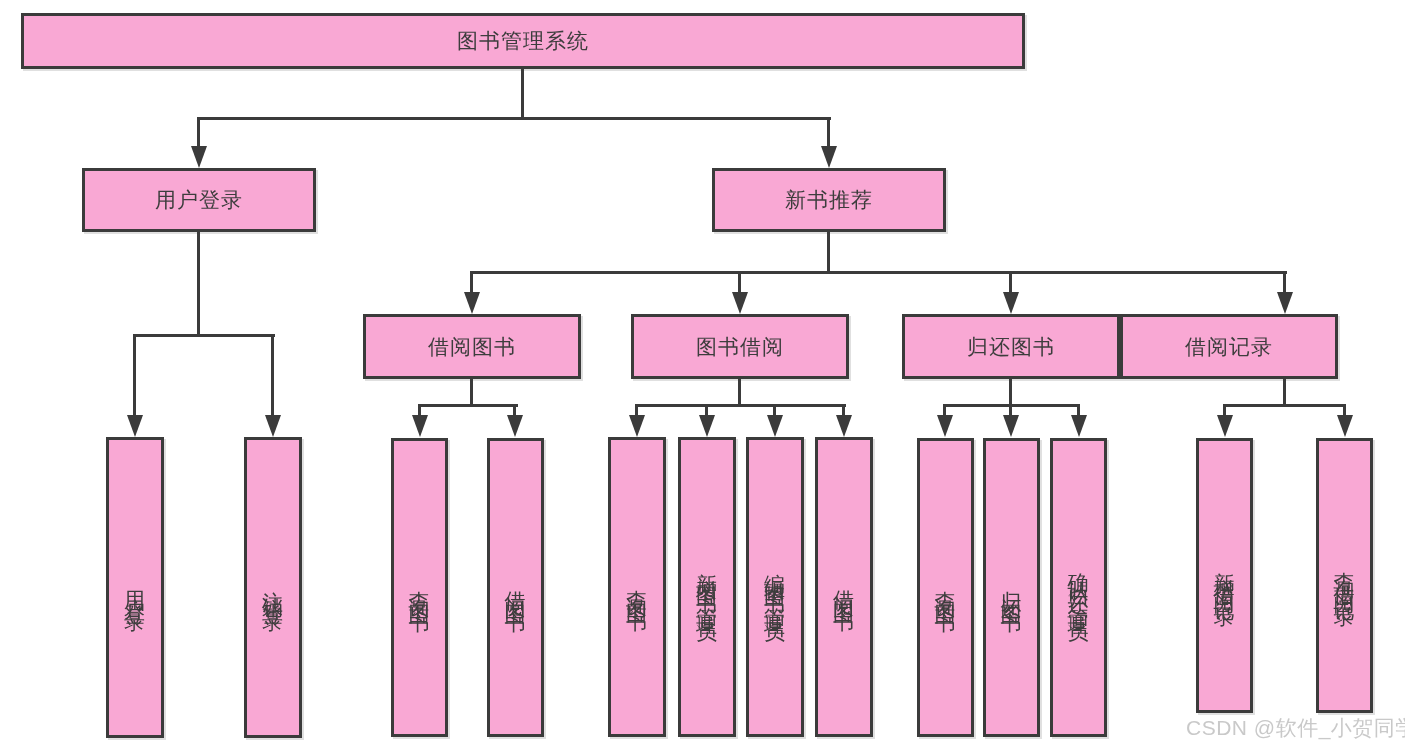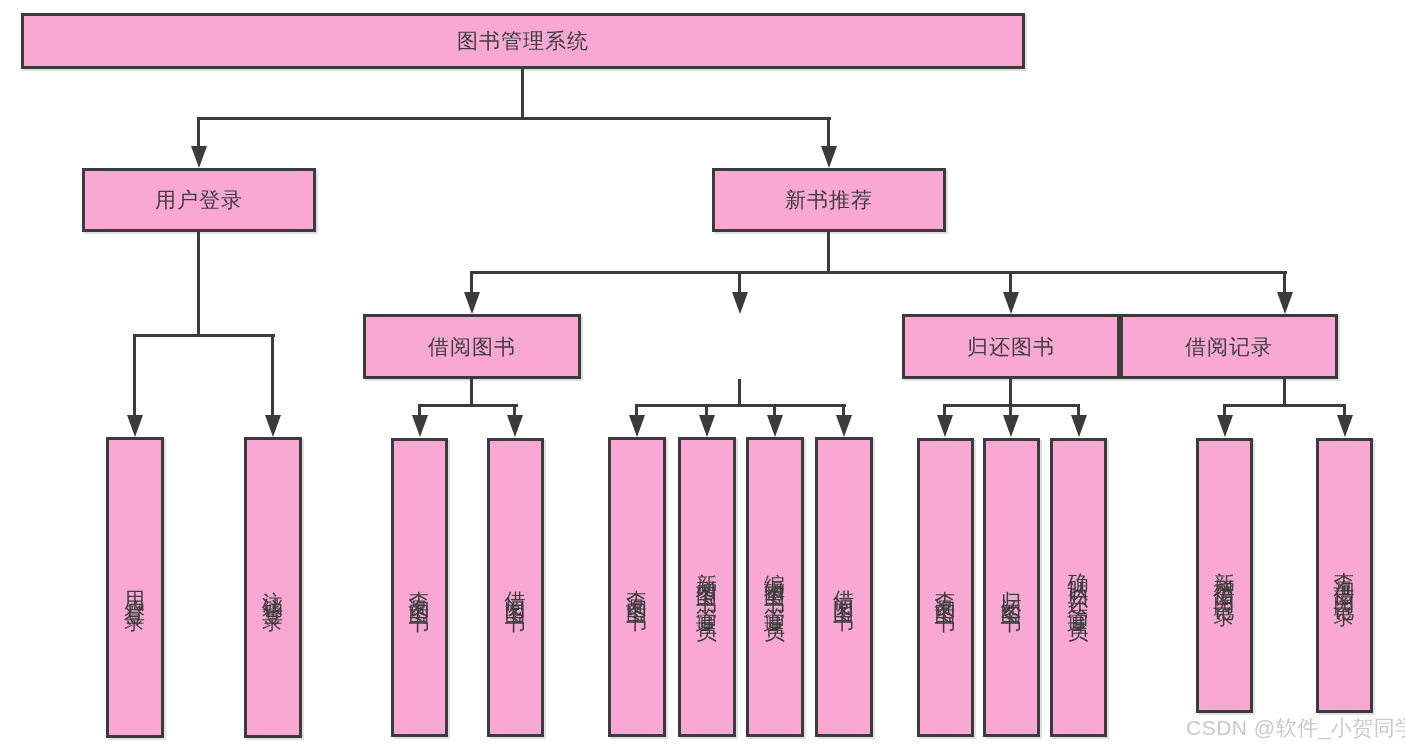--- a/index.html
+++ b/index.html
@@ -67,20 +67,23 @@
   <div class="arrow" style="left:464px; top:292px"></div>
   <div class="vline" style="left:738px; top:271px; height:25px"></div>
   <div class="arrow" style="left:732px; top:292px"></div>
   <div class="vline" style="left:1009px; top:271px; height:25px"></div>
   <div class="arrow" style="left:1003px; top:292px"></div>
   <div class="vline" style="left:1283px; top:271px; height:25px"></div>
   <div class="arrow" style="left:1277px; top:292px"></div>
 
   <div class="box h" style="left:363px; top:314px; width:218px; height:65px">
     <span>借阅图书</span>
+  </div>
+  <div class="box h" style="left:631px; top:314px; width:218px; height:65px">
+    <span>图书借阅</span>
   </div>
   <div class="box h" style="left:902px; top:314px; width:218px; height:65px">
     <span>归还图书</span>
   </div>
   <div class="box h" style="left:1120px; top:314px; width:218px; height:65px">
     <span>借阅记录</span>
   </div>
 
   <div class="vline" style="left:470px; top:379px; height:27px"></div>
   <div class="hline" style="left:418px; top:404px; width:100px"></div>

